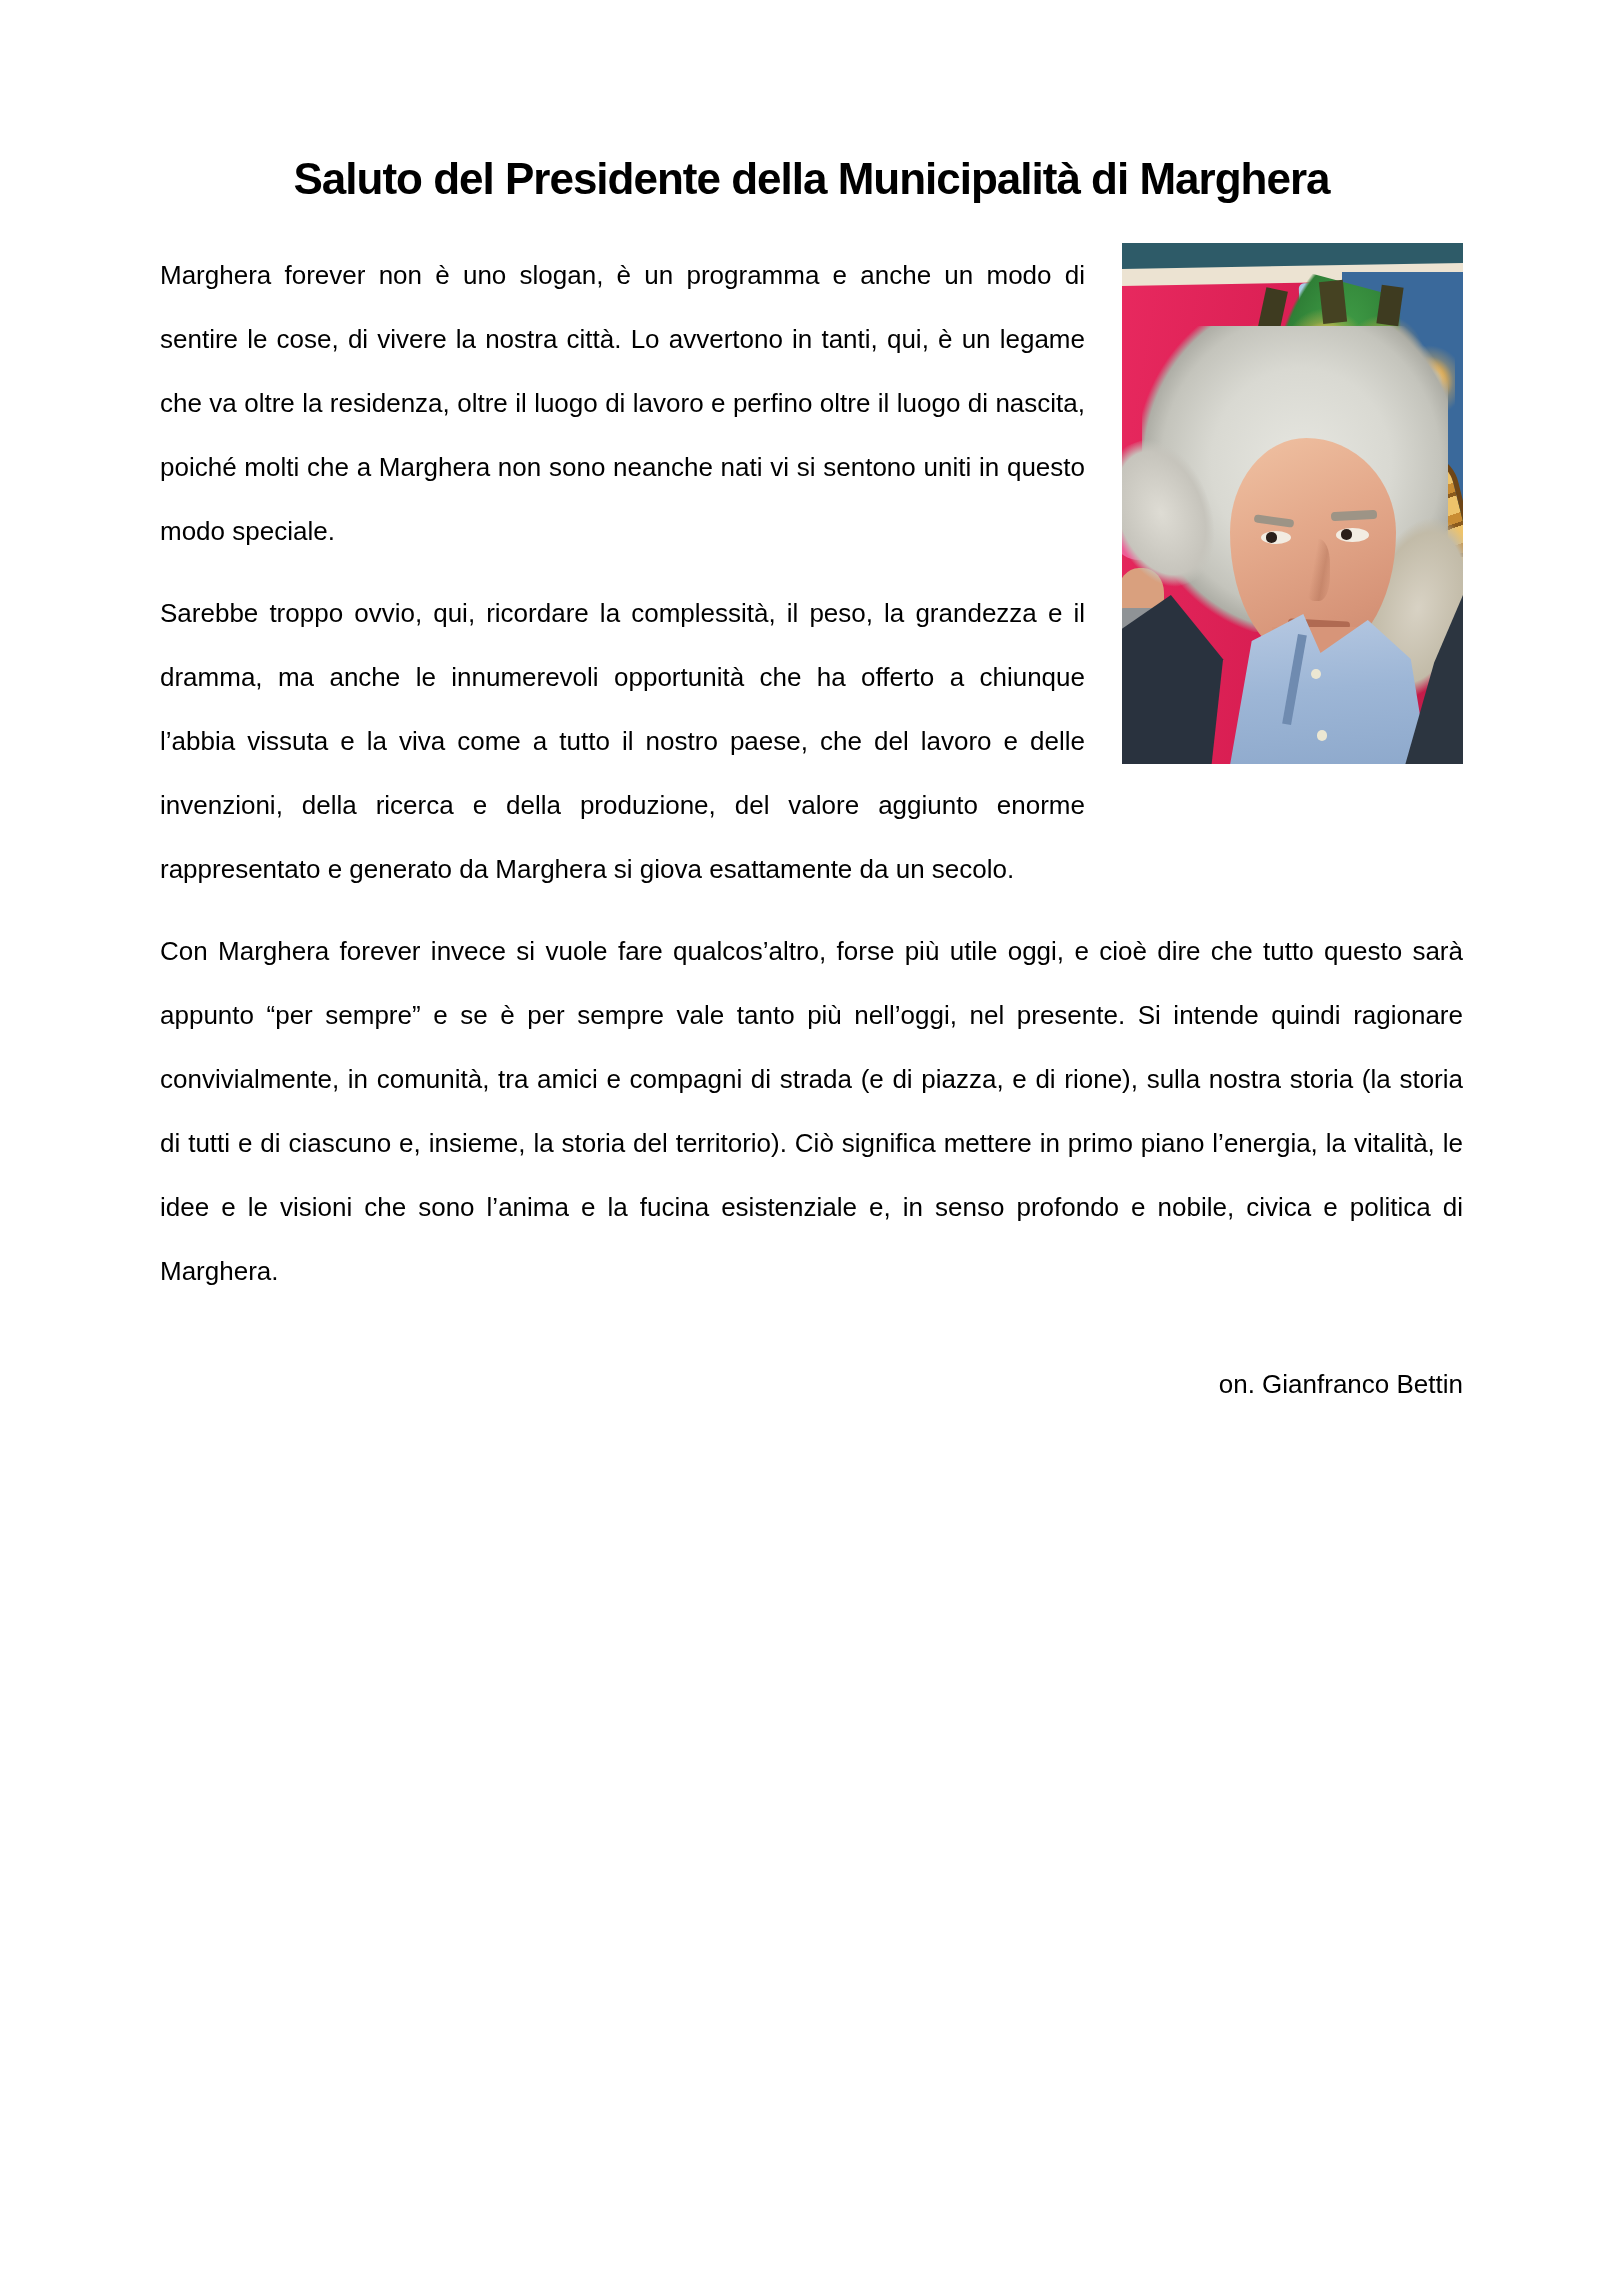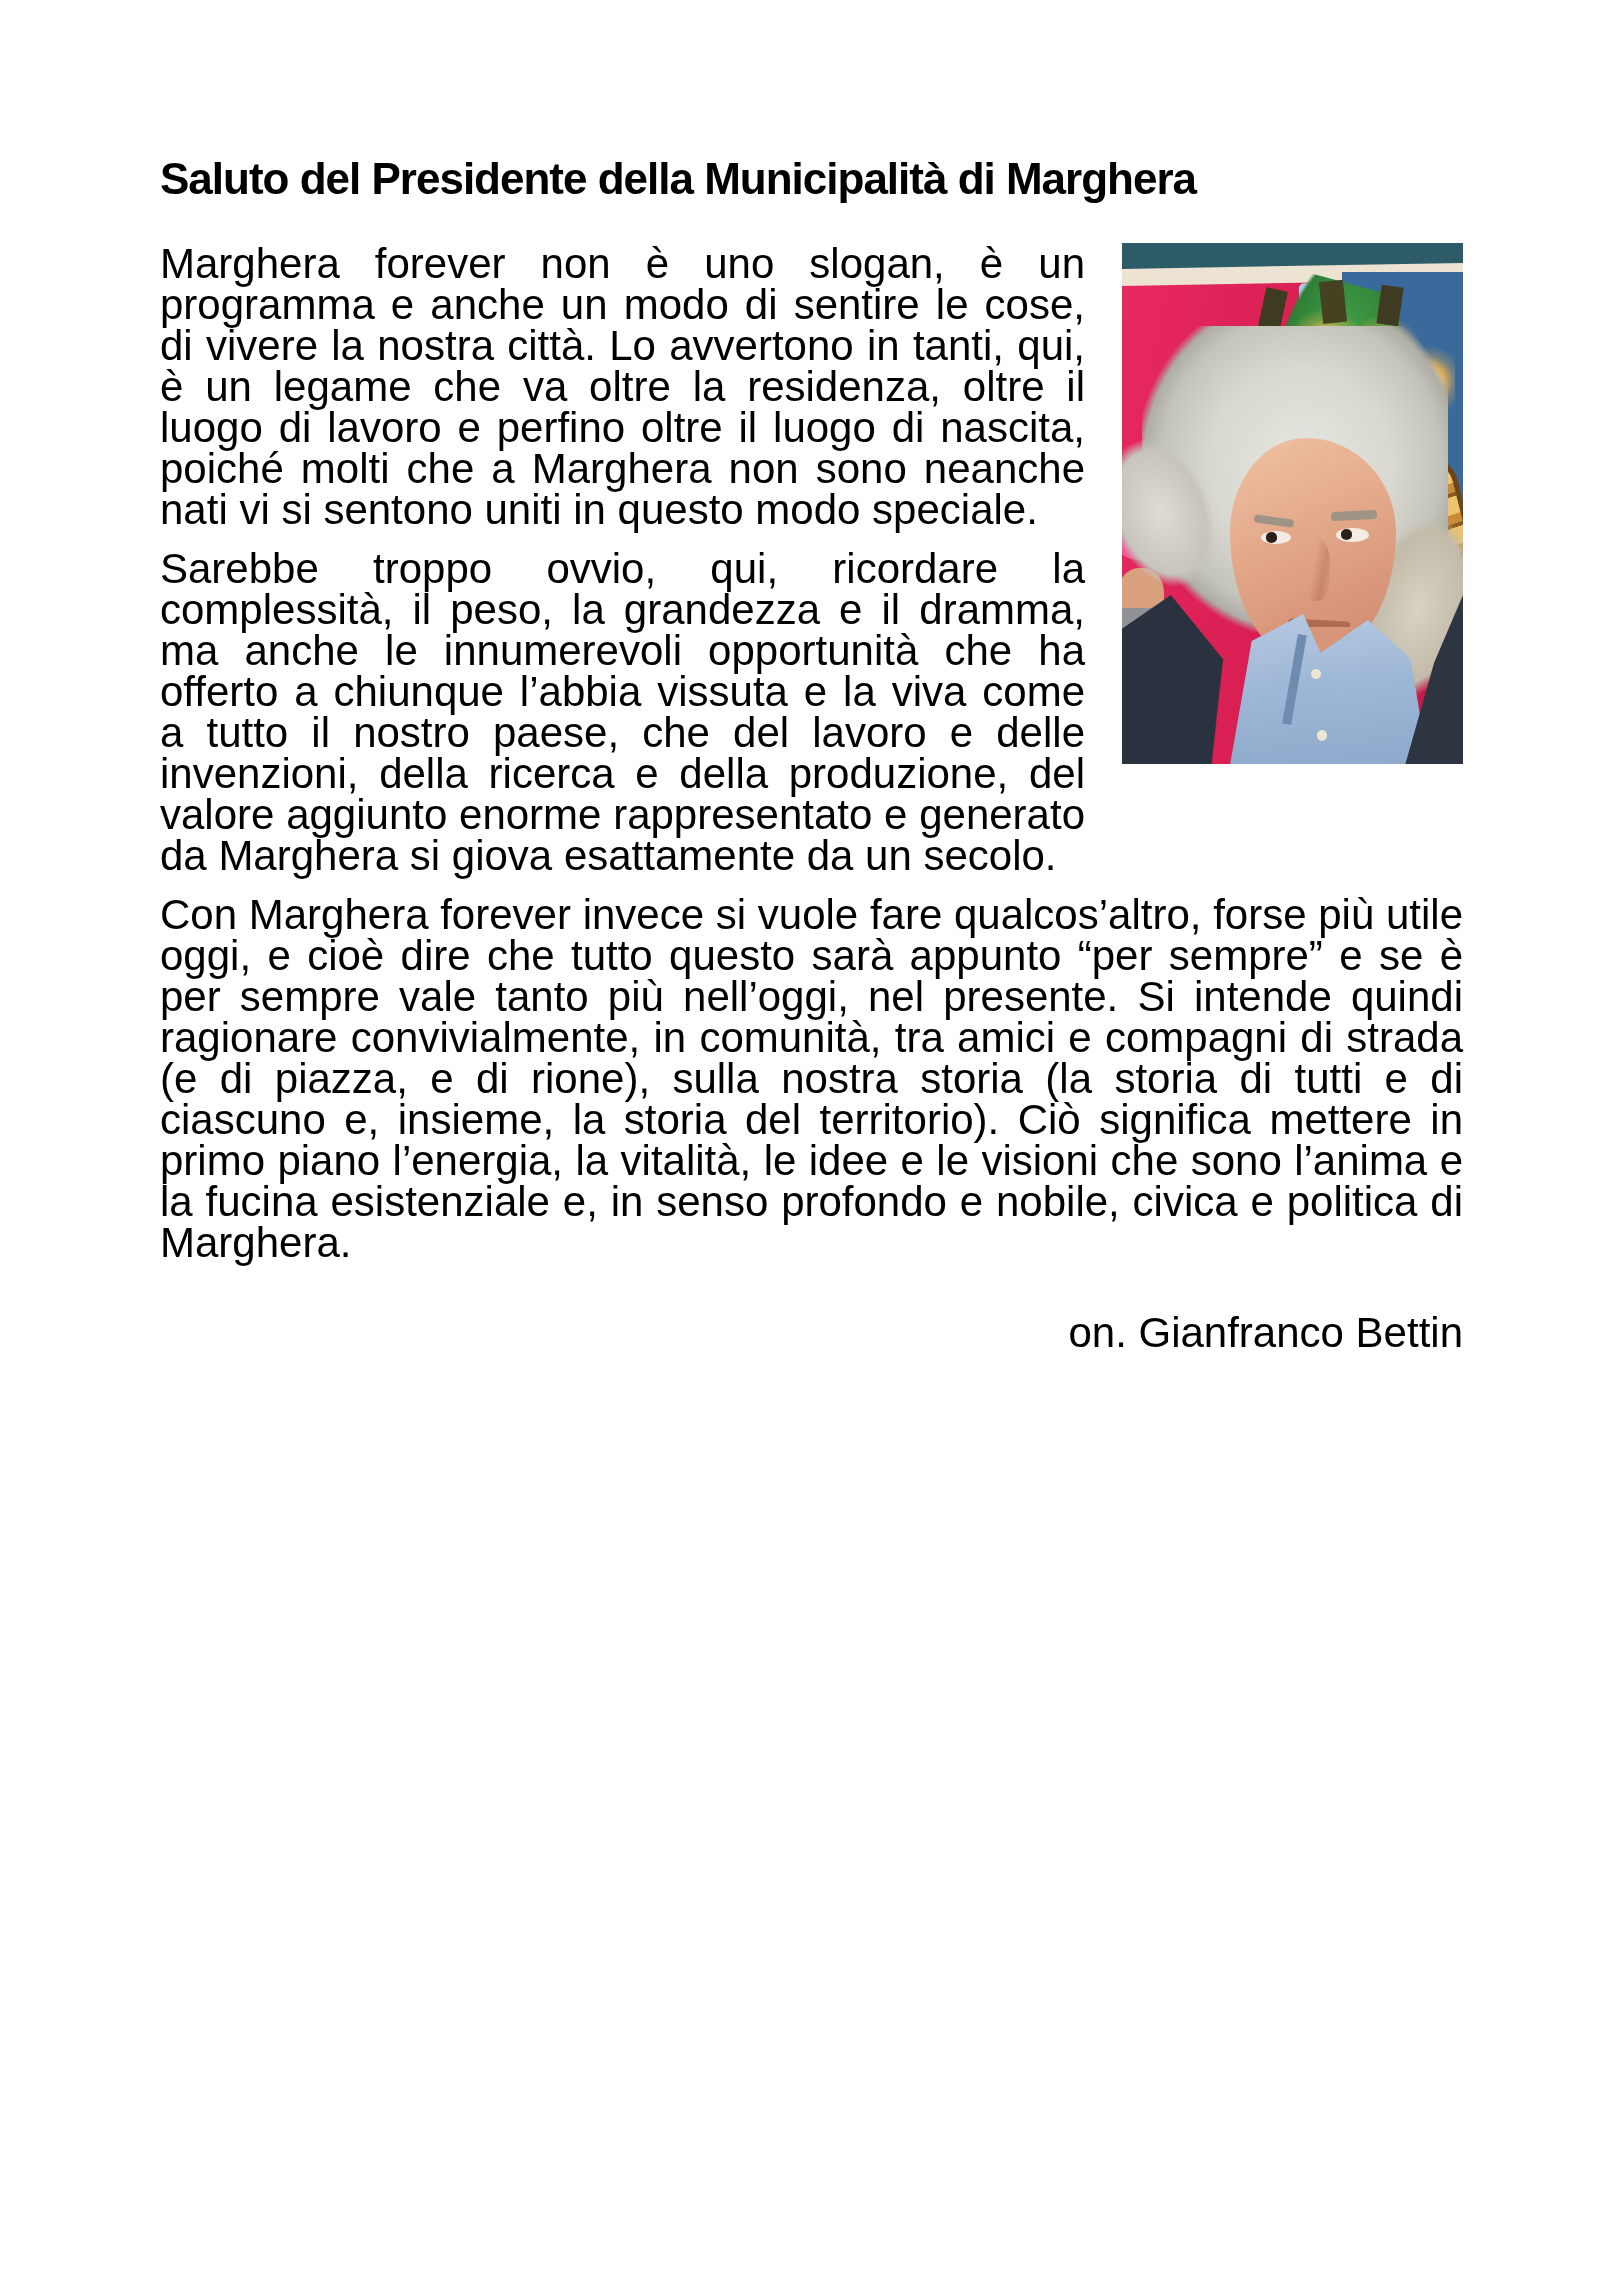--- a/index.html
+++ b/index.html
@@ -11,24 +11,25 @@
     padding:147px 153px 0 160px;
     overflow:hidden;
   }
   .title {
     font-size:44px;
     line-height:63px;
     font-weight:700;
     letter-spacing:-1px;
     margin:0 0 33px 0;
     color:#000;
+    text-align:center;
   }
   .flow p {
-    font-size:42px;
-    line-height:41px;
+    font-size:26px;
+    line-height:64px;
     text-align:justify;
     margin:0 0 18px 0;
     hyphens:none;
   }
   .flow p.signature {
     text-align:right;
     margin:49px 0 0 686px;
   }
   
   .photo {

